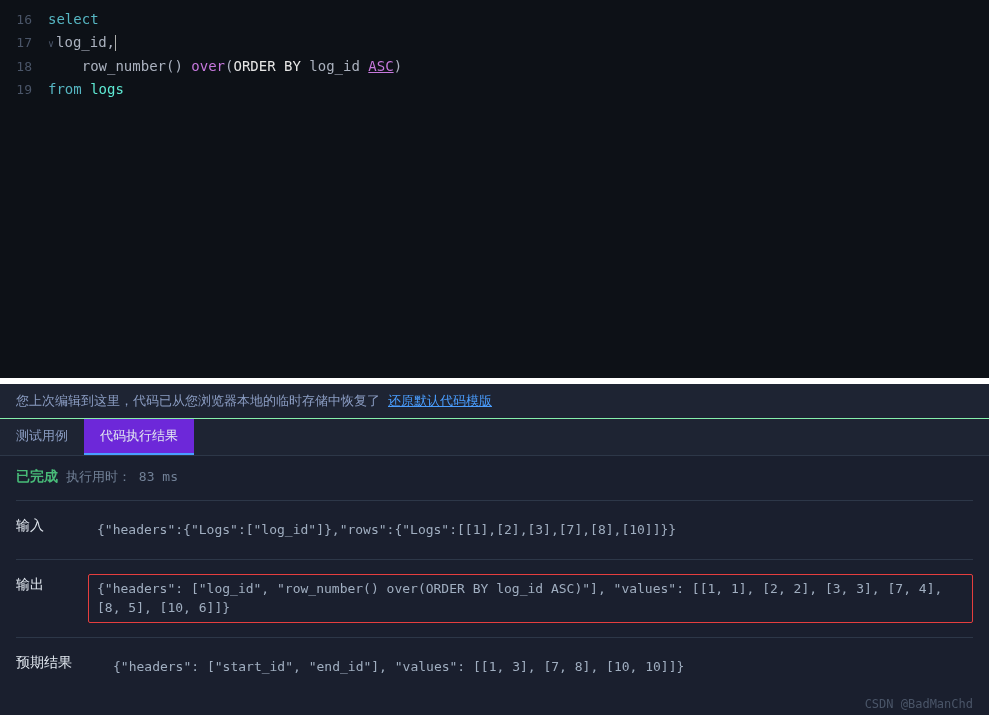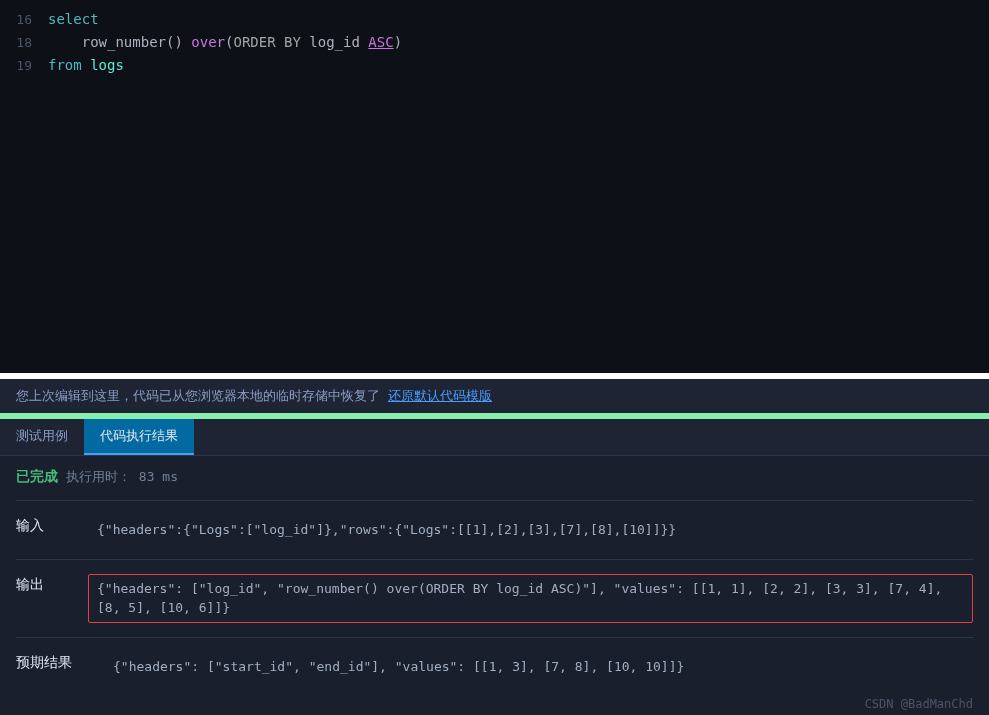--- a/index.html
+++ b/index.html
@@ -47,21 +47,21 @@
     }
 
     .line-content {
       color: #c9d1d9;
       white-space: pre;
     }
 
     .kw-select { color: #56b6c2; }
     .kw-from { color: #56b6c2; }
     .kw-over { color: #c678dd; }
-    .kw-order { color: #a3a3a3; }
+    .kw-order { color: #e5e5e5; }
     .kw-asc { color: #c678dd; text-decoration: underline; }
     .col-name2 { color: #abb2bf; }
     .tbl-name { color: #5eead4; }
     .cursor { 
       display: inline-block;
       width: 1px;
       height: 16px;
       background: #aeafad;
       vertical-align: middle;
     }
@@ -86,36 +86,36 @@
     .restore-link {
       color: #4a9eff;
       text-decoration: underline;
       cursor: pointer;
     }
 
     
     .tabs-bar {
       background: #1e2433;
       display: flex;
-      border-top: 6px solid #86efac;
+      border-top: 1px solid #86efac;
       border-bottom: 1px solid #2d3748;
     }
 
     .tab-item {
       padding: 8px 16px;
       font-size: 13px;
       cursor: pointer;
       color: #8b9dc3;
       border-bottom: 2px solid transparent;
     }
 
     .tab-item.active {
       color: #e2e8f0;
       border-bottom: 2px solid #4a9eff;
-      background: #0369a1;
+      background: #6d28d9;
     }
 
     
     .results-area {
       background: #1a1f2e;
       flex: 0 0 auto;
       padding: 12px 16px;
       display: flex;
       flex-direction: column;
       gap: 12px;
@@ -196,20 +196,24 @@
 
 <div class="code-editor">
   <div class="code-area-top"></div>
   <div class="code-content">
 
     <div class="code-line">
       <span class="line-number">16</span>
       <span class="line-content"><span class="kw-select">select</span></span>
     </div>
 
+    <div class="code-line">
+      <span class="line-number">17</span>
+      <span class="line-content"><span class="collapse-icon">∨</span><span class="col-name2">log_id,</span><span class="cursor"></span></span>
+    </div>
 
     <div class="code-line">
       <span class="line-number">18</span>
       <span class="line-content"><span class="col-name2">    row_number() </span><span class="kw-over">over</span><span class="col-name2">(</span><span class="kw-order">ORDER BY</span><span class="col-name2"> log_id </span><span class="kw-asc">ASC</span><span class="col-name2">)</span></span>
     </div>
 
     <div class="code-line">
       <span class="line-number">19</span>
       <span class="line-content"><span class="kw-from">from</span><span class="tbl-name"> logs</span></span>
     </div>

